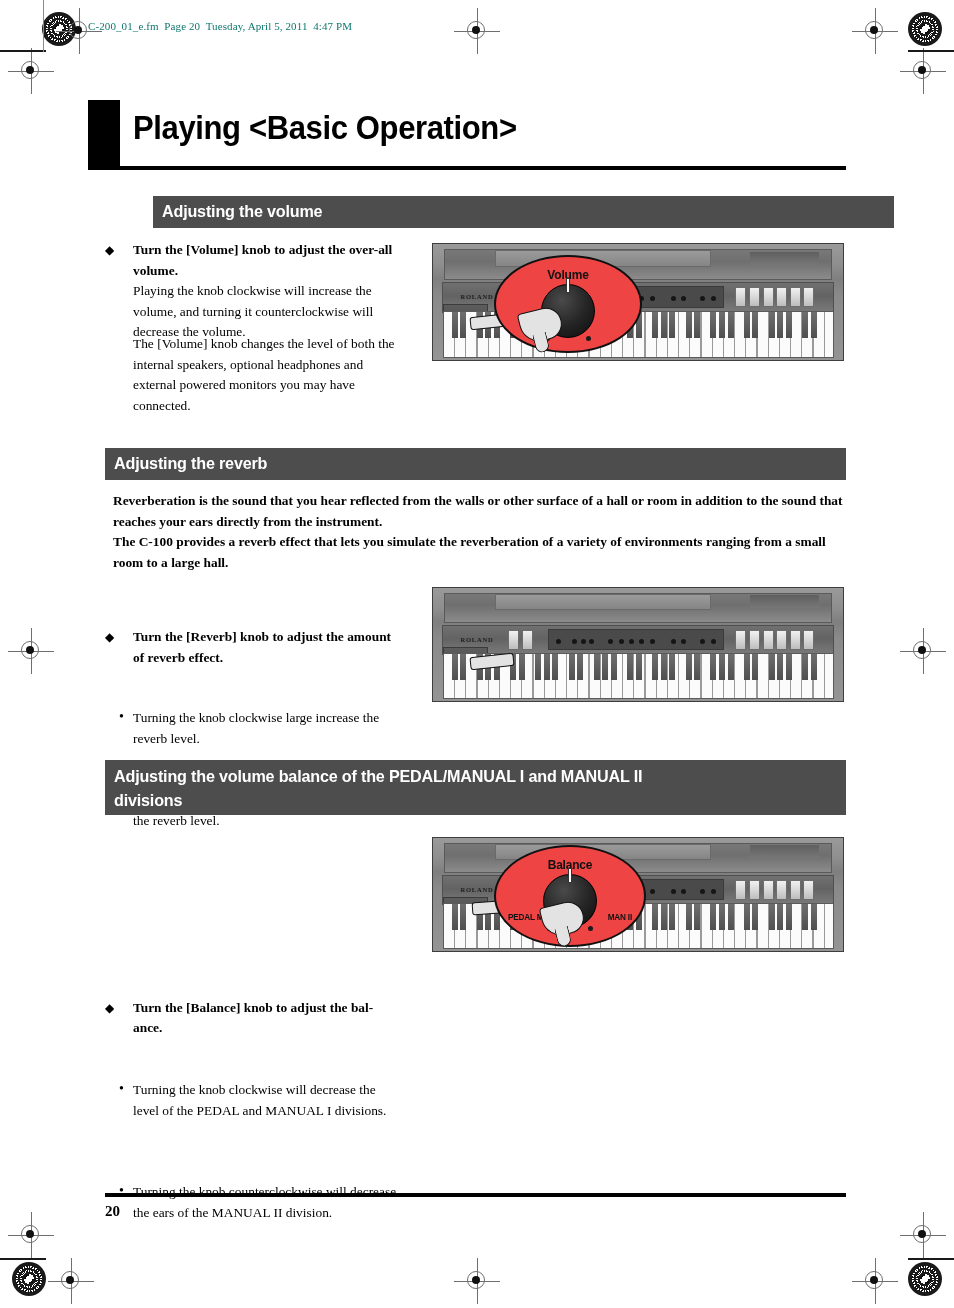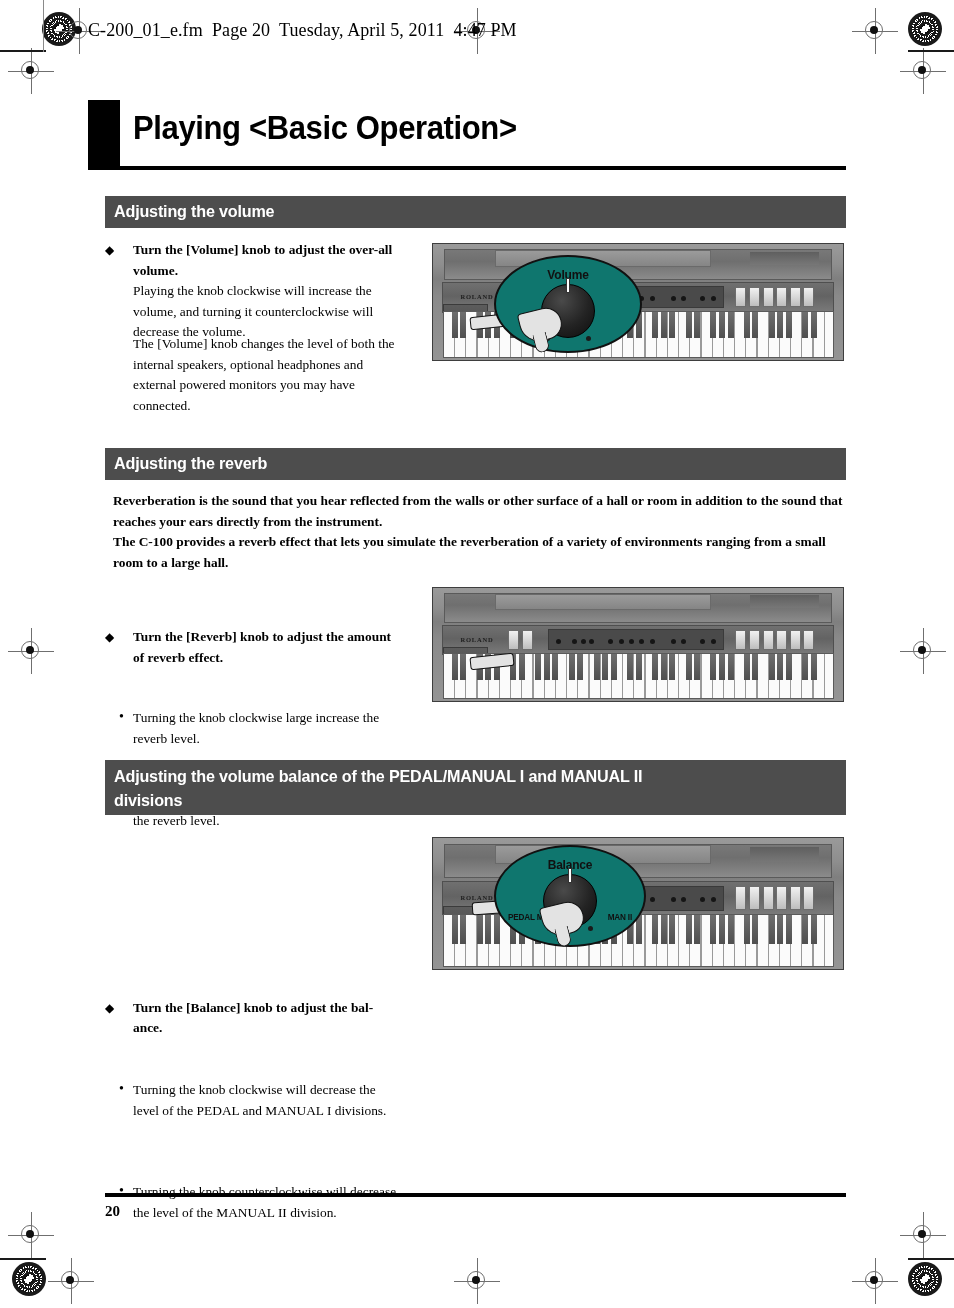--- a/index.html
+++ b/index.html
@@ -60,22 +60,22 @@
   .trim-line {
     position: absolute;
     background: #1a1a1a;
   }
 
   
   .fm-header {
     position: absolute;
     left: 88px; top: 20px;
     font-family: "Liberation Serif", serif;
-    font-size: 18px;
-    color: #000000;
+    font-size: 11px;
+    color: #0f766e;
     letter-spacing: 0.1px;
     white-space: pre;
   }
   .fm-header-rule {
     position: absolute;
     left: 43px; top: 0px;
     width: 1.2px; height: 52px;
     background: #8a8a8a;
   }
 
@@ -277,21 +277,21 @@
     position: absolute;
     top: 0;
     width: 6px; height: 100%;
     background: linear-gradient(180deg, #6e6e6e, #4f4f4f);
   }
 
   
   .callout {
     position: absolute;
     border-radius: 50%;
-    background: #0f766e;
+    background: #ef4444;
     border: 2.2px solid #111;
     box-sizing: border-box;
     display: flex;
     flex-direction: column;
     align-items: center;
   }
   .callout-label {
     font-family: "Liberation Sans", sans-serif;
     font-weight: bold;
     font-size: 12px;
@@ -468,21 +468,21 @@
 
 <div class="fm-header-rule"></div>
 <div class="fm-header">C-200_01_e.fm  Page 20  Tuesday, April 5, 2011  4:47 PM</div>
 
 <div class="title-block">
   <div class="title-black-square"></div>
   <div class="title-text"><span>Playing &lt;Basic Operation&gt;</span></div>
   <div class="title-rule"></div>
 </div>
 
-<div class="section-bar" style="top:196px; font-size:17px; line-height:22px; height:32px;">
+<div class="section-bar" style="top:196px; font-size:17px; line-height:22px; height:32px;margin-left:48px;">
   <span>Adjusting the volume</span>
 </div>
 
 <div class="para col-left bullet-row" style="left:105px; top:240px;">
   <span class="diamond" style="left:0px; top:0px;">◆</span>
   <div style="margin-left:28px;">
     <div class="bold-lead">Turn the [Volume] knob to adjust the over-all volume.</div>
   </div>
 </div>
 <div class="para col-left" style="left:133px; top:281px; width:262px;">Playing the knob clockwise will increase the volume, and turning it counterclockwise will decrease the volume.</div>
@@ -679,24 +679,24 @@
     <div class="bold-lead">Turn the [Balance] knob to adjust the bal-ance.</div>
   </div>
 </div>
 
 <div class="para col-left bullet-row" style="left:119px; top:874px;">
   <span class="dotbullet" style="left:0px; top:-1px;">•</span>
   <div style="margin-left:14px; width:272px;">Turning the knob clockwise will decrease the level of the PEDAL and MANUAL I divisions.</div>
 </div>
 <div class="para col-left bullet-row" style="left:119px; top:935px;">
   <span class="dotbullet" style="left:0px; top:-1px;">•</span>
-  <div style="margin-left:14px; width:272px;">Turning the knob counterclockwise will decrease the level of the MANUAL II division.</div>
-</div>
-
-<div class="illus" style="left:432px; top:837px; width:412px; height:133px;">
+  <div style="margin-left:14px; width:272px;">Turning the knob counterclockwise will decrease the ears of the MANUAL II division.</div>
+</div>
+
+<div class="illus" style="left:432px; top:837px; width:412px; height:115px;">
   <div class="organ-body"></div>
   <div class="music-rest"></div>
   <div class="panel-strip">
     <div class="brandmark"><span>ROLAND</span></div>
     <div class="tab-sw" style="left:16.5%;"></div>
     <div class="tab-sw" style="left:20.2%;"></div>
     <div class="panel-dark">
       <div class="led" style="left:4%;"></div>
       <div class="led" style="left:13%;"></div>
       <div class="led" style="left:18%;"></div>

